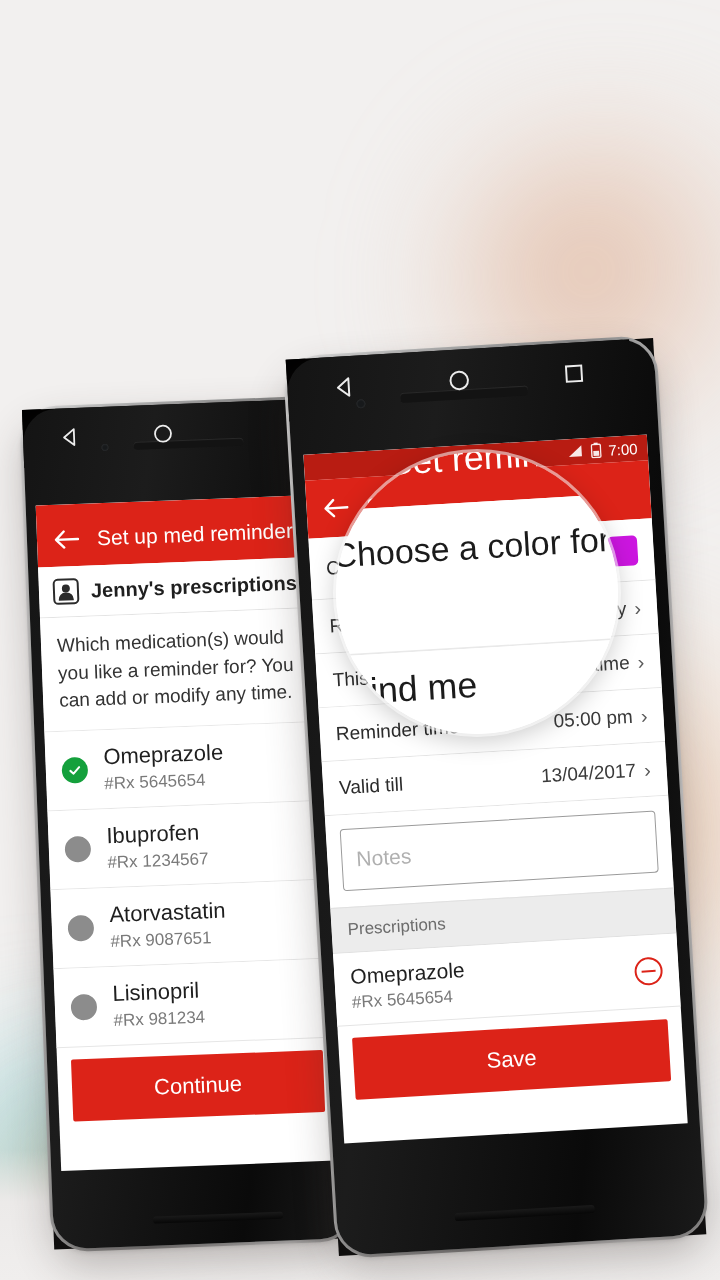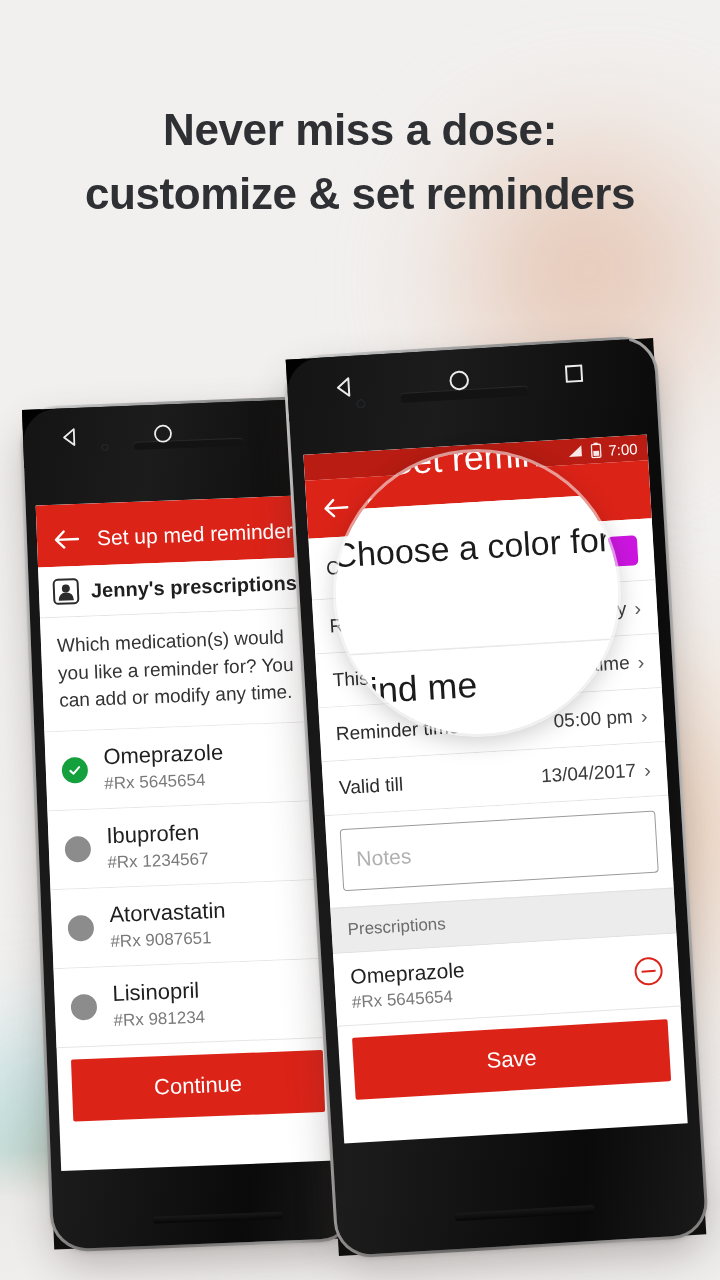--- a/index.html
+++ b/index.html
@@ -118,22 +118,20 @@
 
 <div id="stage">
 
   <div class="bg-blob blob-warm-tr"></div>
   <div class="bg-blob blob-warm-r"></div>
   <div class="bg-blob blob-teal"></div>
   <div class="bg-blob blob-orange"></div>
   <div class="bg-blob blob-orange2"></div>
   <div class="bg-floor"></div>
 
-  <div class="headline">Never miss a dose:
-customize &amp; set reminders</div>
 
   <div class="phone" style="left:38px; top:404px; width:300px; height:840px; transform:rotate(-2.2deg);">
     <div class="phone-rim"></div>
     <div class="phone-body"></div>
     <div class="frontcam" style="left:78px; top:37px; width:7px; height:7px;"></div>
     <div class="earpiece" style="left:110px; top:36px; width:110px; height:8px;"></div>
     <div class="chinline" style="left:100px; bottom:22px; width:130px; height:7px;"></div>
 
     <div class="screen" style="left:10px; top:96px; width:280px; height:666px;">
 

